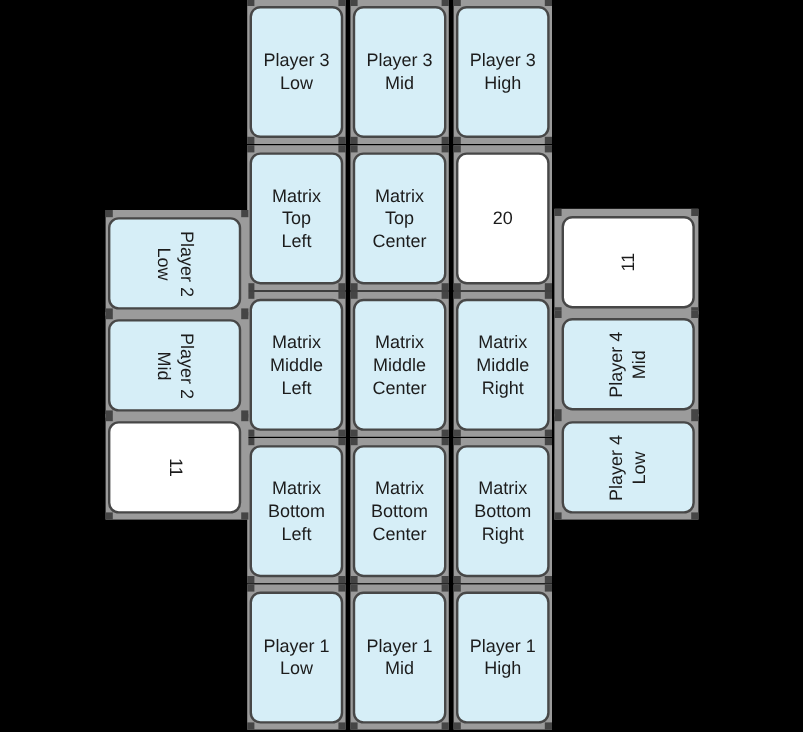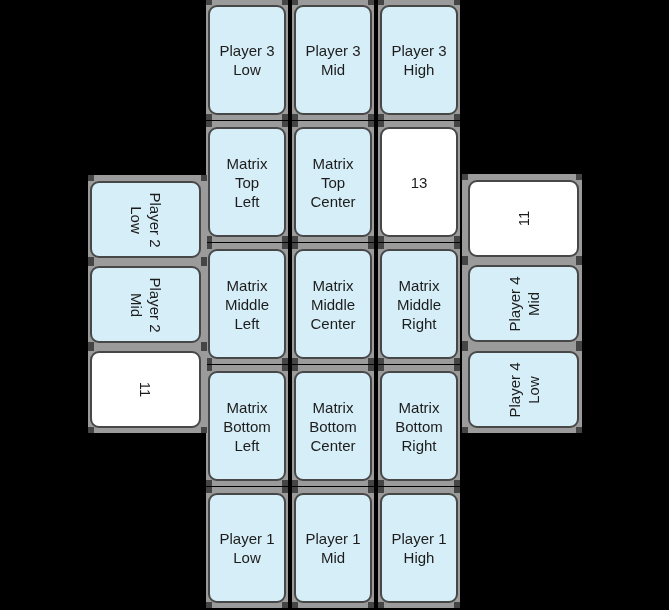--- a/index.html
+++ b/index.html
@@ -73,21 +73,21 @@
 Left</div>
     </div>
     <div class="slot" style="left: 292px; top: 121px; width: 82px; height: 121px;"></div>
     <div class="card blue" style="left: 294px; top: 127px; width: 78px; height: 110px;">
       <div class="label">Matrix
 Top
 Center</div>
     </div>
     <div class="slot" style="left: 378px; top: 121px; width: 82px; height: 121px;"></div>
     <div class="card white" style="left: 380px; top: 127px; width: 78px; height: 110px;">
-      <div class="label">13</div>
+      <div class="label">20</div>
     </div>
     <div class="slot" style="left: 206px; top: 243px; width: 82px; height: 121px;"></div>
     <div class="card blue" style="left: 208px; top: 249px; width: 78px; height: 110px;">
       <div class="label">Matrix
 Middle
 Left</div>
     </div>
     <div class="slot" style="left: 292px; top: 243px; width: 82px; height: 121px;"></div>
     <div class="card blue" style="left: 294px; top: 249px; width: 78px; height: 110px;">
       <div class="label">Matrix

